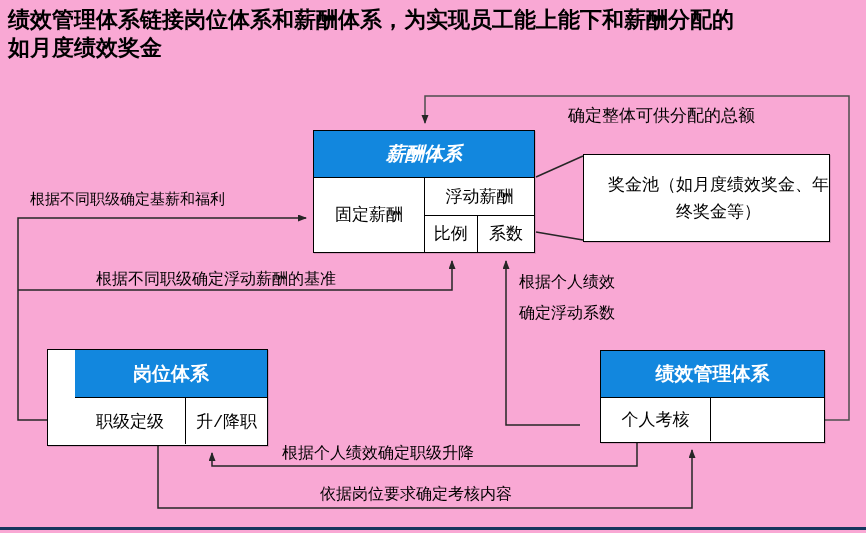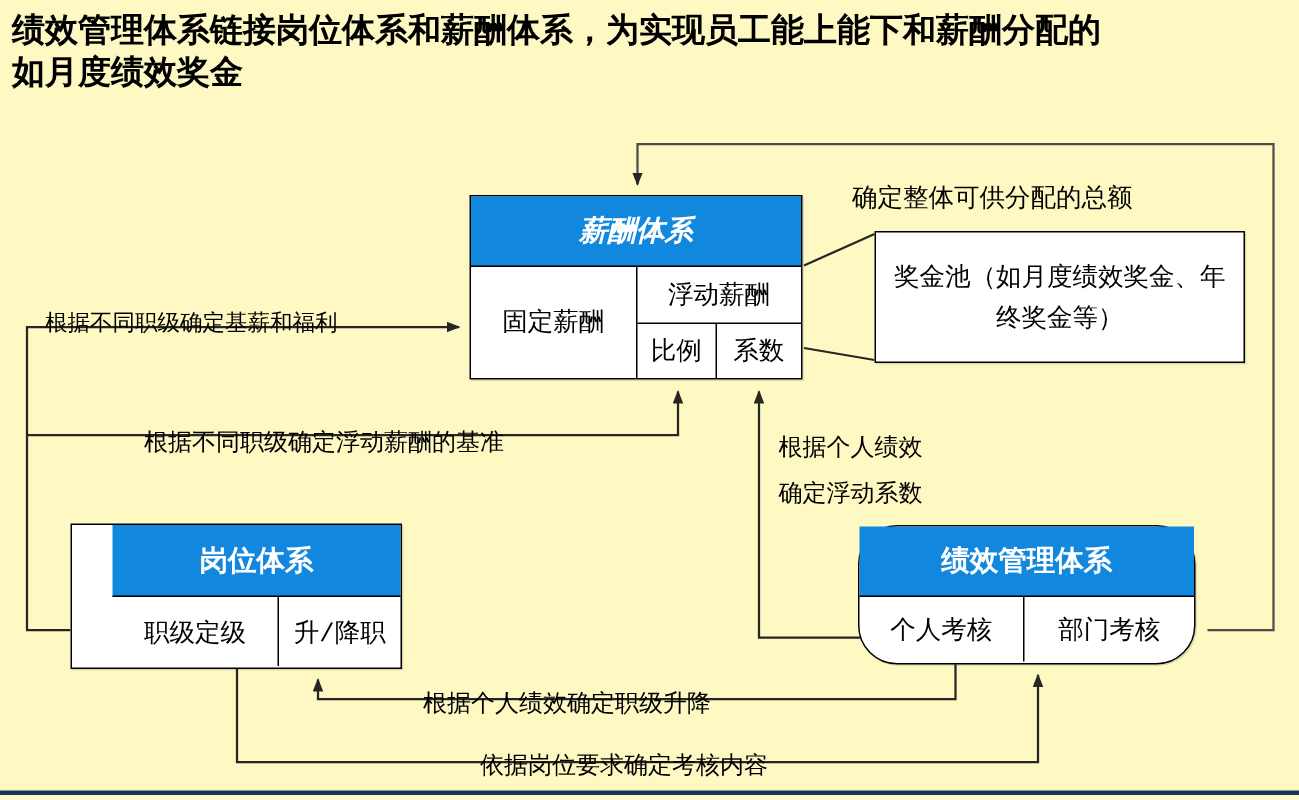--- a/index.html
+++ b/index.html
@@ -1,18 +1,18 @@
 <!DOCTYPE html>
 <html><head>
 <meta charset="utf-8">
 <style>
   * { margin:0; padding:0; box-sizing:border-box; }
   body { background:#fff; }
   .stage {
-    position:relative; width:866px; height:533px; background:#fef9c3;
+    position:relative; width:866px; height:533px; background:#f9a8d4;
     font-family:"Liberation Sans", sans-serif; color:#000; overflow:hidden;
   }
   .title {
     position:absolute; left:8px; top:6px; width:846px;
     font-size:22px; font-weight:bold; line-height:28px; color:#000;
   }
   .box { position:absolute; border:1.5px solid #000; background:#fff; box-shadow:1px 1px 0 rgba(0,0,0,0.12); }
   .box-header {
     background:#1287de; color:#fff; font-weight:bold; font-size:19px;
     display:flex; align-items:center; justify-content:center;
@@ -24,21 +24,21 @@
     font-size:17px; color:#000;
   }
   
   .comp-body { display:flex; height:73.5px; }
   .comp-fixed { width:111px; border-right:1.5px solid #000;text-align:right; }
   .comp-right { width:109.5px; display:flex; flex-direction:column; }
   .comp-floating { height:38px; border-bottom:1.5px solid #000; }
   .comp-row { display:flex; flex:1;justify-content:space-between; }
   .comp-ratio { width:53px; border-right:1.5px solid #000; }
   .comp-coef { flex:1; }
-  .label { position:absolute; font-size:16px; color:#000; white-space:nowrap;margin-top:16px; }
+  .label { position:absolute; font-size:16px; color:#000; white-space:nowrap; }
   .bonus-text { text-align:center; font-size:17px; line-height:27px; }
   svg.wires { position:absolute; left:0; top:0; pointer-events:none; }
   .footer-bar { position:absolute; left:0; top:527px; width:866px; height:3px; background:#17365d; }
 </style>
 </head>
 <body>
 
 <div class="stage">
 
   <div class="title">
@@ -69,40 +69,39 @@
       <div class="comp-right">
         <div class="cell comp-floating">浮动薪酬</div>
         <div class="comp-row">
           <div class="cell comp-ratio">比例</div>
           <div class="cell comp-coef">系数</div>
         </div>
       </div>
     </div>
   </div>
 
-  <div class="box" style="left:583px; top:154px; width:247px; height:88px; display:flex; align-items:center; justify-content:center;">
+  <div class="box" style="left:583px; top:154px; width:247px; height:88px; display:flex; align-items:center; justify-content:flex-end;">
     <div class="bonus-text">
       <div>奖金池（如月度绩效奖金、年</div>
       <div>终奖金等）</div>
     </div>
   </div>
 
   <div class="box" style="left:47px; top:349px; width:221px; height:97px;padding-left:27px;">
     <div class="box-header" style="height:48px;">岗位体系</div>
     <div class="cells" style="height:46px;font-family:Liberation Mono, monospace;">
       <div class="cell" style="width:111px; border-right:1.5px solid #000;">职级定级</div>
       <div class="cell" style="flex:1;">升/降职</div>
     </div>
   </div>
 
-  <div class="box" style="left:572px; top:350px; width:225px; height:93px;border-radius:26px;">
+  <div class="box" style="left:600px; top:350px; width:225px; height:93px;">
     <div class="box-header" style="height:47px;">绩效管理体系</div>
     <div class="cells" style="height:43px;">
       <div class="cell" style="width:110px; border-right:1.5px solid #000;">个人考核</div>
-      <div class="cell" style="flex:1;">部门考核</div>
     </div>
   </div>
 
   <div class="label" style="left:568px; top:104px; font-size:17px;">确定整体可供分配的总额</div>
   <div class="label" style="left:30px; top:190px; font-size:15px;">根据不同职级确定基薪和福利</div>
   <div class="label" style="left:96px; top:269px;">根据不同职级确定浮动薪酬的基准</div>
   <div class="label" style="left:519px; top:272px;">根据个人绩效</div>
   <div class="label" style="left:519px; top:303px;">确定浮动系数</div>
   <div class="label" style="left:282px; top:443px;">根据个人绩效确定职级升降</div>
   <div class="label" style="left:320px; top:484px;">依据岗位要求确定考核内容</div>

